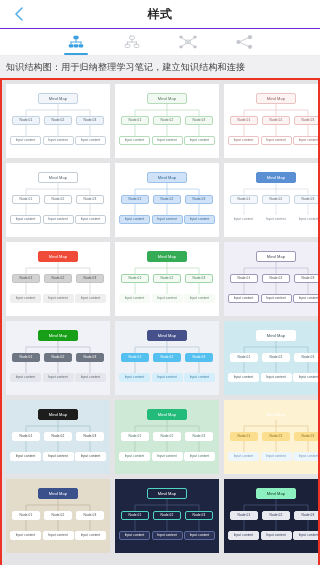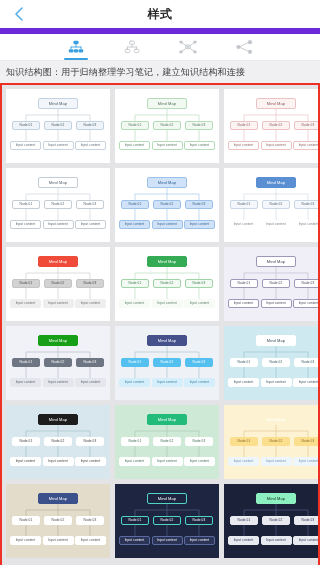--- a/index.html
+++ b/index.html
@@ -6,21 +6,21 @@
   body{
     width:320px;height:565px;overflow:hidden;
     background:#e9e9ec;
     font-family:"Liberation Sans","DejaVu Sans",sans-serif;
     -webkit-font-smoothing:antialiased;
   }
   
   .header{
     position:relative;height:28px;background:#ffffff;
     display:flex;align-items:center;justify-content:center;
-    border-bottom:6px solid #6d28d9;
+    border-bottom:1px solid #6d28d9;
   }
   .back-btn{
     position:absolute;left:4px;top:0;height:28px;width:30px;
     display:flex;align-items:center;justify-content:center;cursor:pointer;
   }
   .back-btn svg{display:block;}
   .header-title{
     font-size:12px;color:#2b2b2b;font-weight:700;letter-spacing:.5px;
   }
   

